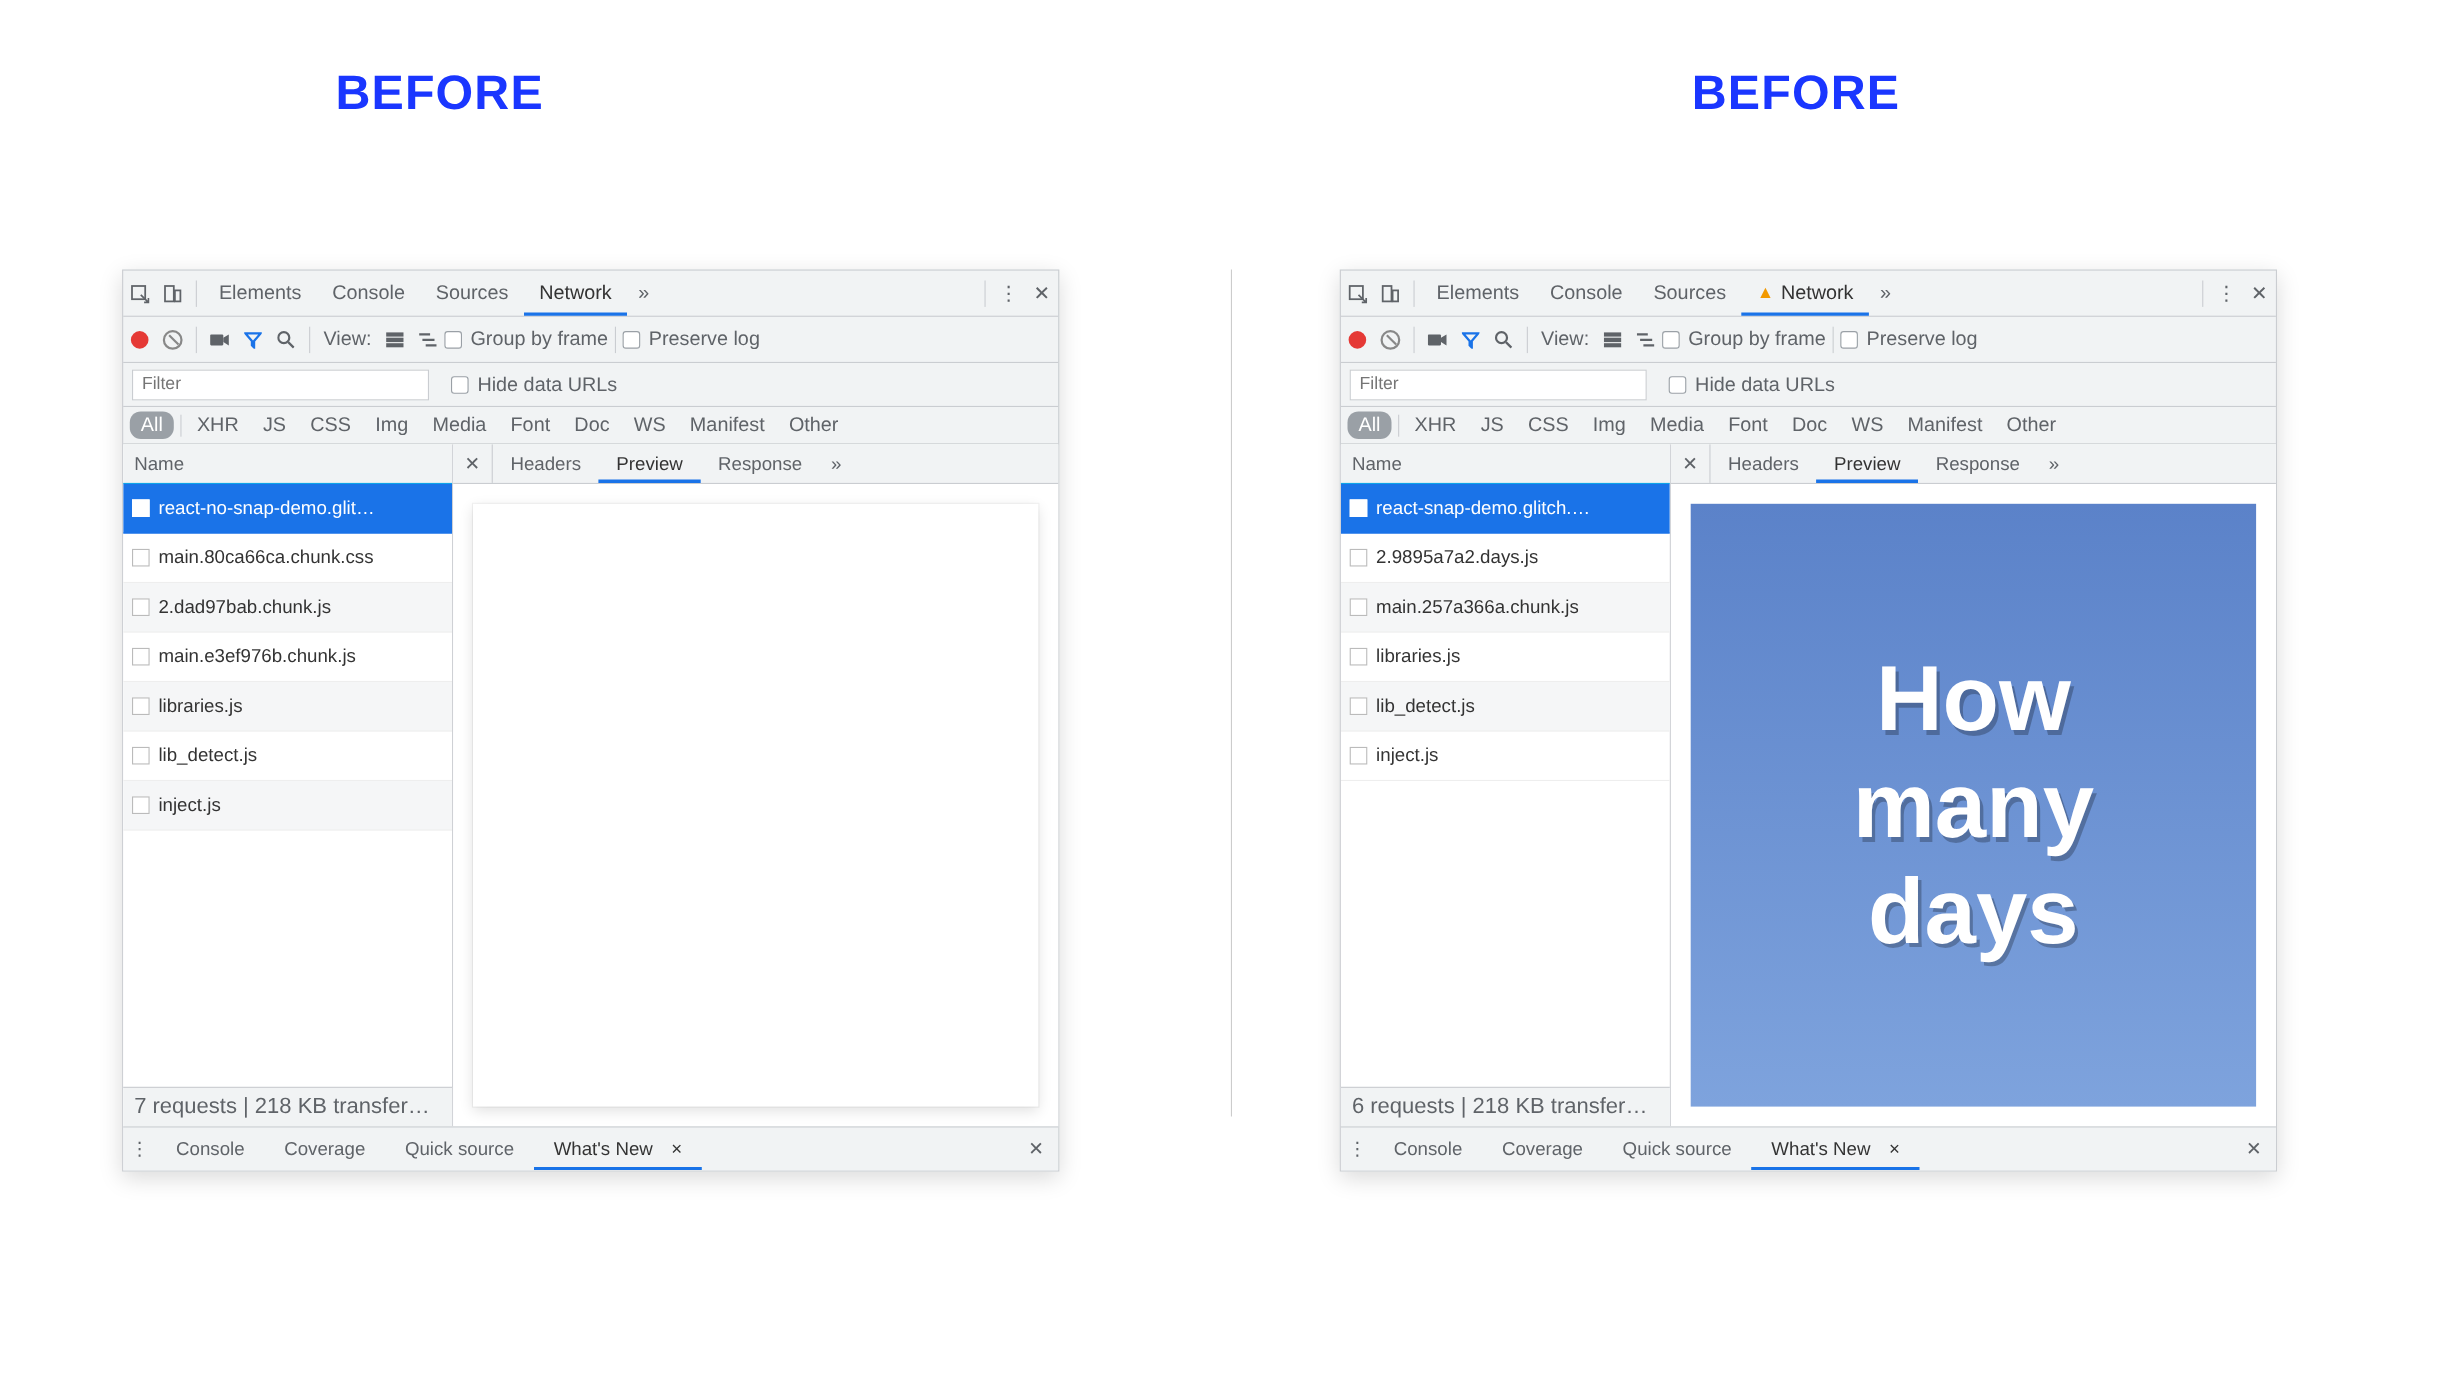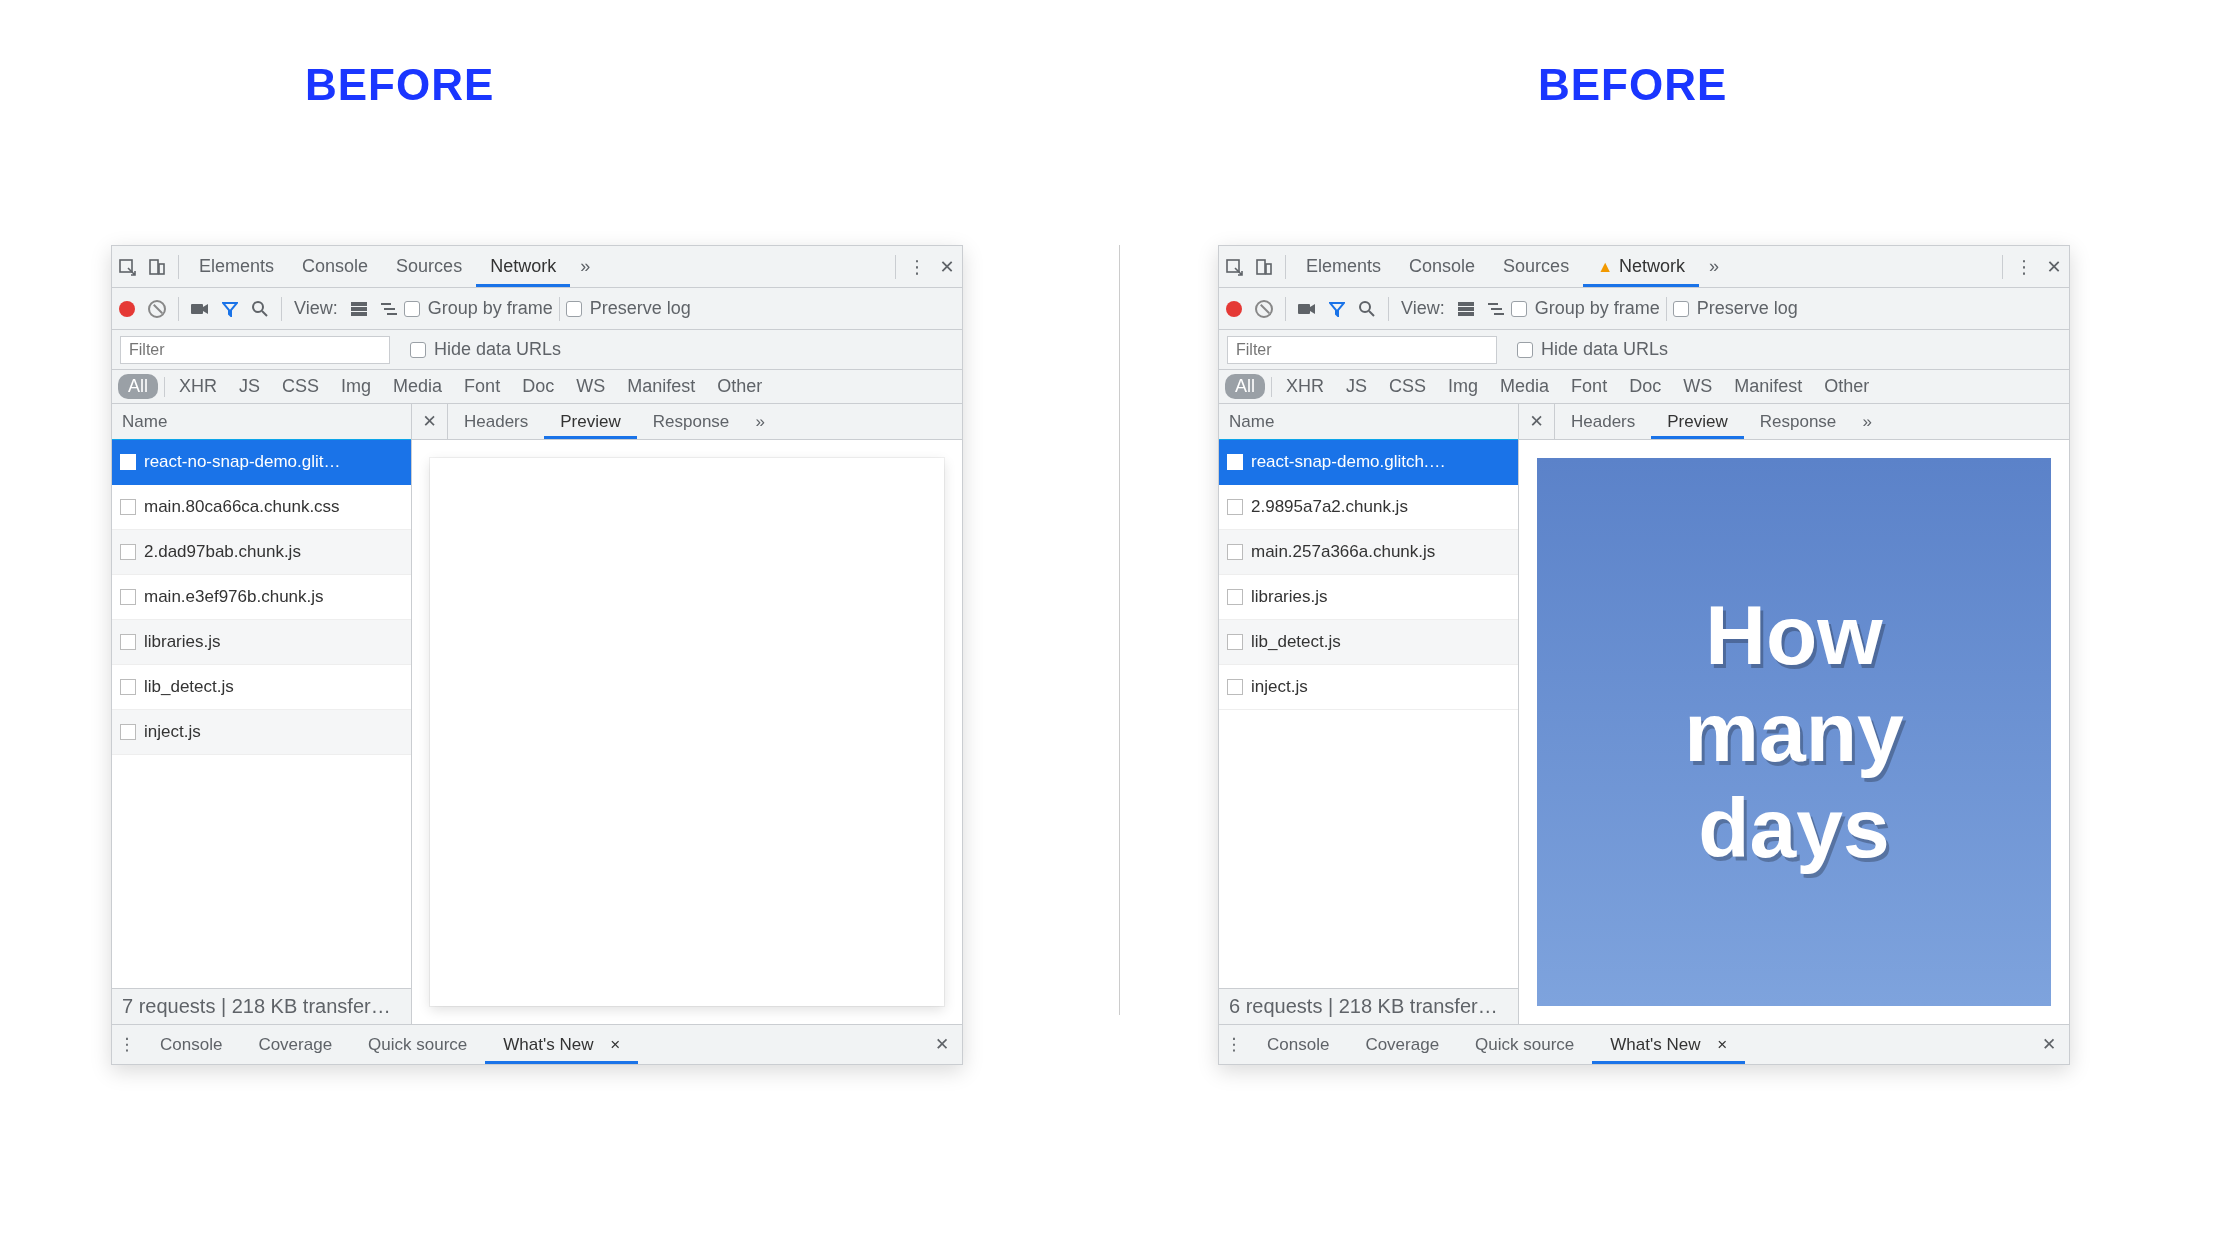--- a/index.html
+++ b/index.html
@@ -526,21 +526,21 @@
   <div class="body">
     <div class="namecol">
       <div class="namehdr">Name</div>
       <div class="reqlist" id="reqlist-after">
           <div class="req selected">
             <span class="fi"></span>
             <span style="overflow: hidden; text-overflow: ellipsis;">react-snap-demo.glitch.…</span>
           </div>
           <div class="req">
             <span class="fi"></span>
-            <span style="overflow: hidden; text-overflow: ellipsis;">2.9895a7a2.chunk.js</span>
+            <span style="overflow: hidden; text-overflow: ellipsis;">2.9895a7a2.days.js</span>
           </div>
           <div class="req alt">
             <span class="fi"></span>
             <span style="overflow: hidden; text-overflow: ellipsis;">main.257a366a.chunk.js</span>
           </div>
           <div class="req">
             <span class="fi"></span>
             <span style="overflow: hidden; text-overflow: ellipsis;">libraries.js</span>
           </div>
           <div class="req alt">

